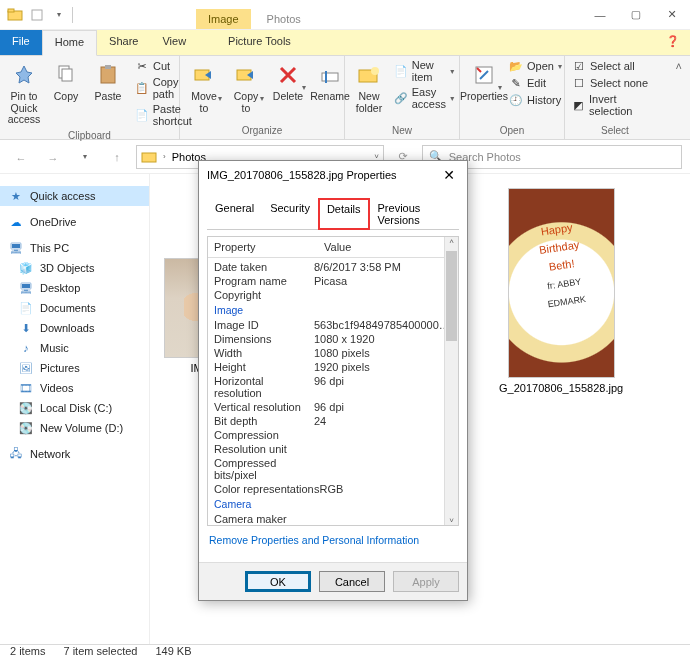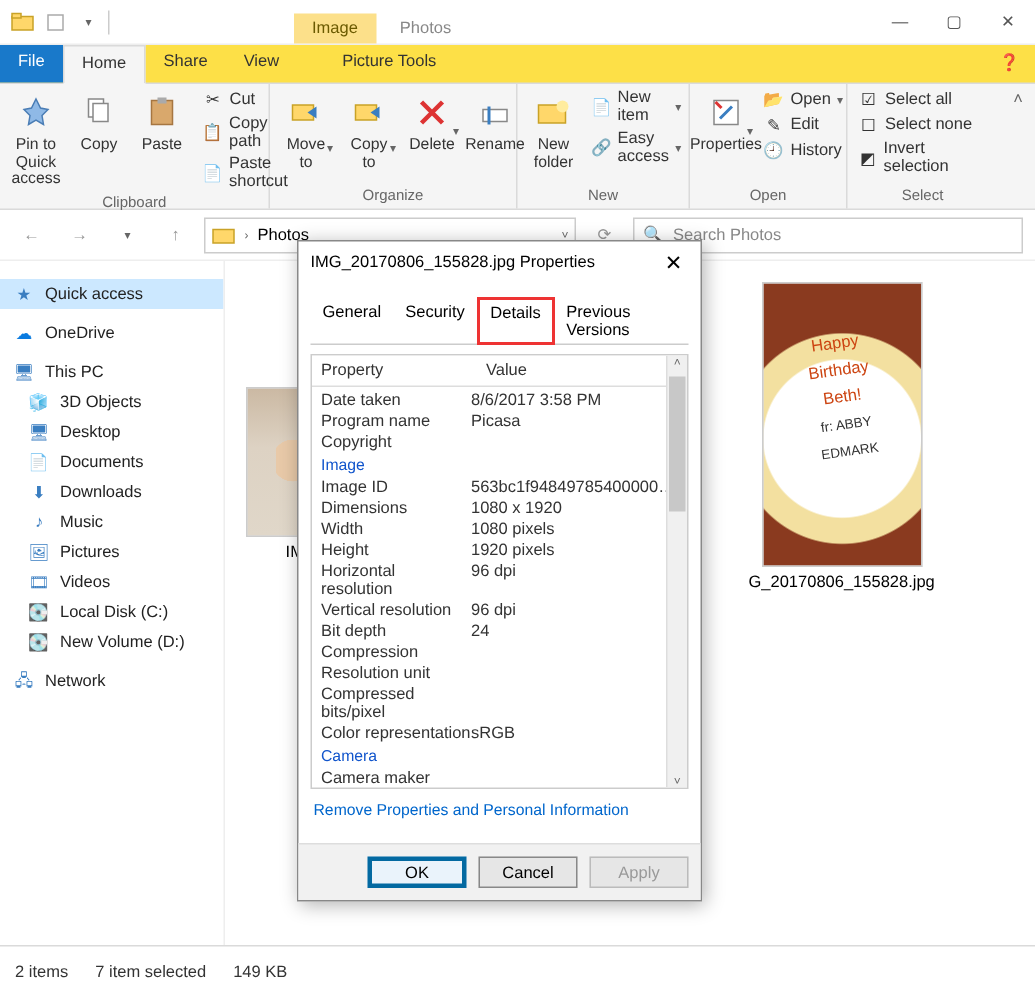--- a/index.html
+++ b/index.html
@@ -5,21 +5,21 @@
 *{box-sizing:border-box;margin:0;padding:0;font-family:"Segoe UI",Arial,sans-serif;font-size:11px}
 body{background:#fff;width:690px;height:664px;position:relative;overflow:hidden}
 .titlebar{height:30px;display:flex;align-items:center;background:#fff;border-bottom:1px solid #eee}
 .titlebar .qat{display:flex;align-items:center;gap:4px;padding:0 6px}
 .titlebar .qat-icon{width:18px;height:18px;display:flex;align-items:center;justify-content:center}
 .titlebar .title-tabs{display:flex;align-items:flex-end;height:100%;margin-left:100px}
 .titlebar .ctx-tab{background:#fce08a;padding:4px 12px;color:#6b5a00}
 .titlebar .app-title{padding:4px 16px;color:#888}
 .titlebar .winbtns{margin-left:auto;display:flex}
 .titlebar .winbtns div{width:36px;height:28px;display:flex;align-items:center;justify-content:center;color:#555}
-.menubar{height:26px;display:flex;align-items:stretch;background:#fde047;border-bottom:1px solid #dadada}
+.menubar{height:26px;display:flex;align-items:stretch;background:#fef9c3;border-bottom:1px solid #dadada}
 .menubar .tab{padding:5px 12px;color:#333}
 .menubar .tab.file{background:#1979ca;color:#fff}
 .menubar .tab.active{border:1px solid #dadada;border-bottom:1px solid #f5f5f5;background:#f5f5f5;margin-bottom:-1px}
 .menubar .tab.ctx{margin-left:18px}
 .menubar .help{margin-left:auto;padding:5px 10px;color:#1979ca}
 .ribbon{height:84px;background:#f5f5f5;border-bottom:1px solid #dadada;display:flex}
 .rgroup{border-right:1px solid #dadada;display:flex;flex-direction:column;padding:2px 4px}
 .rgroup .body{flex:1;display:flex;align-items:flex-start;gap:2px}
 .rgroup .label{font-size:10px;color:#666;text-align:center;padding:1px 0}
 .bigbtn{display:flex;flex-direction:column;align-items:center;justify-content:flex-start;padding:3px 5px;gap:2px;min-width:40px;position:relative}
@@ -36,21 +36,21 @@
 .content{position:relative;display:flex;height:490px}
 .sidebar{width:150px;border-right:1px solid #eee;padding:6px 0;overflow:hidden}
 .sbitem{display:flex;align-items:center;gap:6px;padding:3px 6px 3px 18px;color:#222}
 .sbitem.top{padding-left:8px;margin-top:6px}
 .sbitem.quick{background:#cce8ff}
 .sbitem .ic{width:16px;height:14px;display:inline-flex;align-items:center;justify-content:center}
 .main{flex:1;position:relative;padding:14px;display:flex;gap:80px;align-items:flex-start}
 .thumb{display:flex;flex-direction:column;align-items:center;gap:4px}
 .thumb .img{width:190px;height:143px;background:#ddd;border:1px solid #ccc;overflow:hidden;position:relative}
 .thumb .cap{font-size:11px;text-align:center}
-.statusbar{position:absolute;bottom:0;left:0;right:0;height:34px;border-top:1px solid #dadada;display:flex;align-items:center;padding:0 10px;gap:18px;color:#333;font-size:10.5px;background:#fff}
+.statusbar{position:absolute;bottom:0;left:0;right:0;height:20px;border-top:1px solid #dadada;display:flex;align-items:flex-start;padding:0 10px;gap:18px;color:#333;font-size:10.5px;background:#fff}
 .face{position:absolute;inset:0;background:linear-gradient(180deg,#cbb9a3 0%,#ddd2c3 40%,#e0d7c9 100%)}
 .face::after{content:"";position:absolute;left:30%;top:35%;width:40%;height:35%;background:radial-gradient(circle at 45% 40%,#e8c9a8 55%,transparent 56%)}
 .cake{position:absolute;inset:0;background:radial-gradient(circle at 50% 55%,#fff 0%,#fff 45%,#f3e0a0 46%,#f3e0a0 60%,#8a3a1f 61%)}
 .cake-text{position:absolute;top:30px;left:20px;right:20px;text-align:center;font-family:cursive;color:#c41;font-size:15px;line-height:1.2;transform:rotate(-8deg)}
 
 .dialog{position:absolute;left:198px;top:160px;width:270px;background:#fff;border:1px solid #888;box-shadow:2px 2px 12px rgba(0,0,0,.3);z-index:10}
 .dlg-title{height:28px;display:flex;align-items:center;padding:0 8px}
 .dlg-title .t{flex:1;font-size:11px}
 .dlg-title .x{width:20px;text-align:center;font-size:14px}
 .dlg-body{padding:8px}

